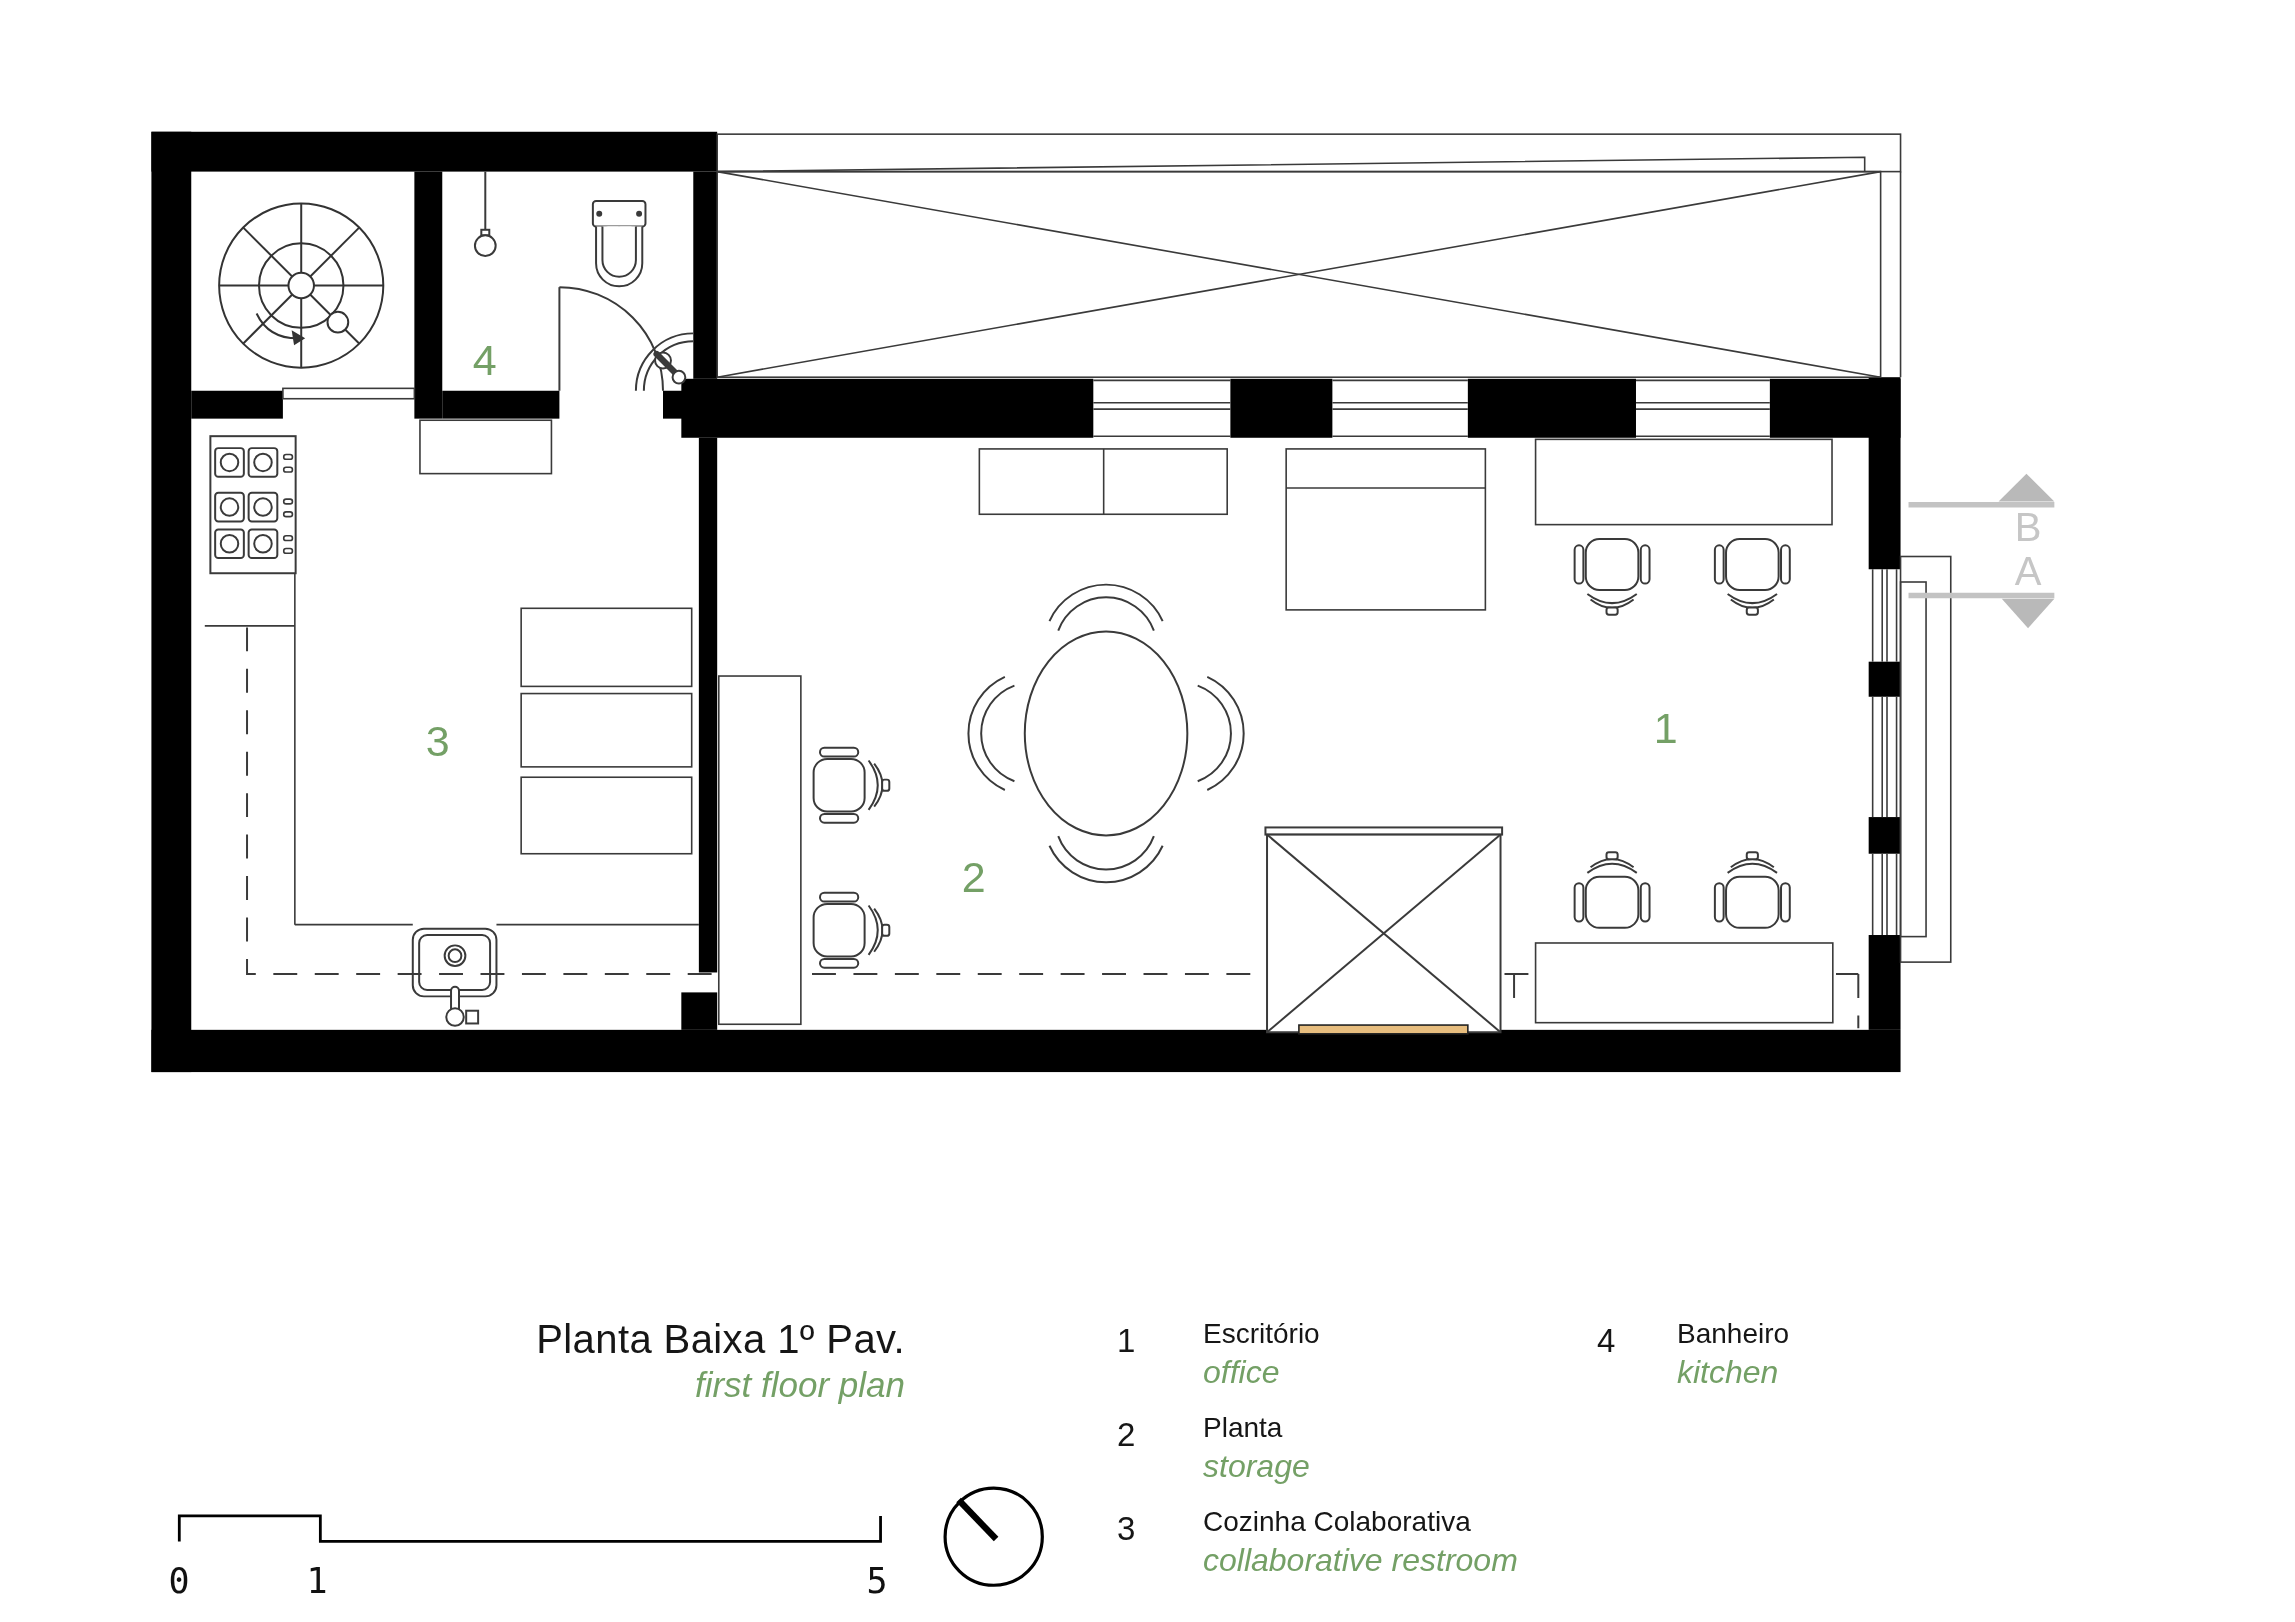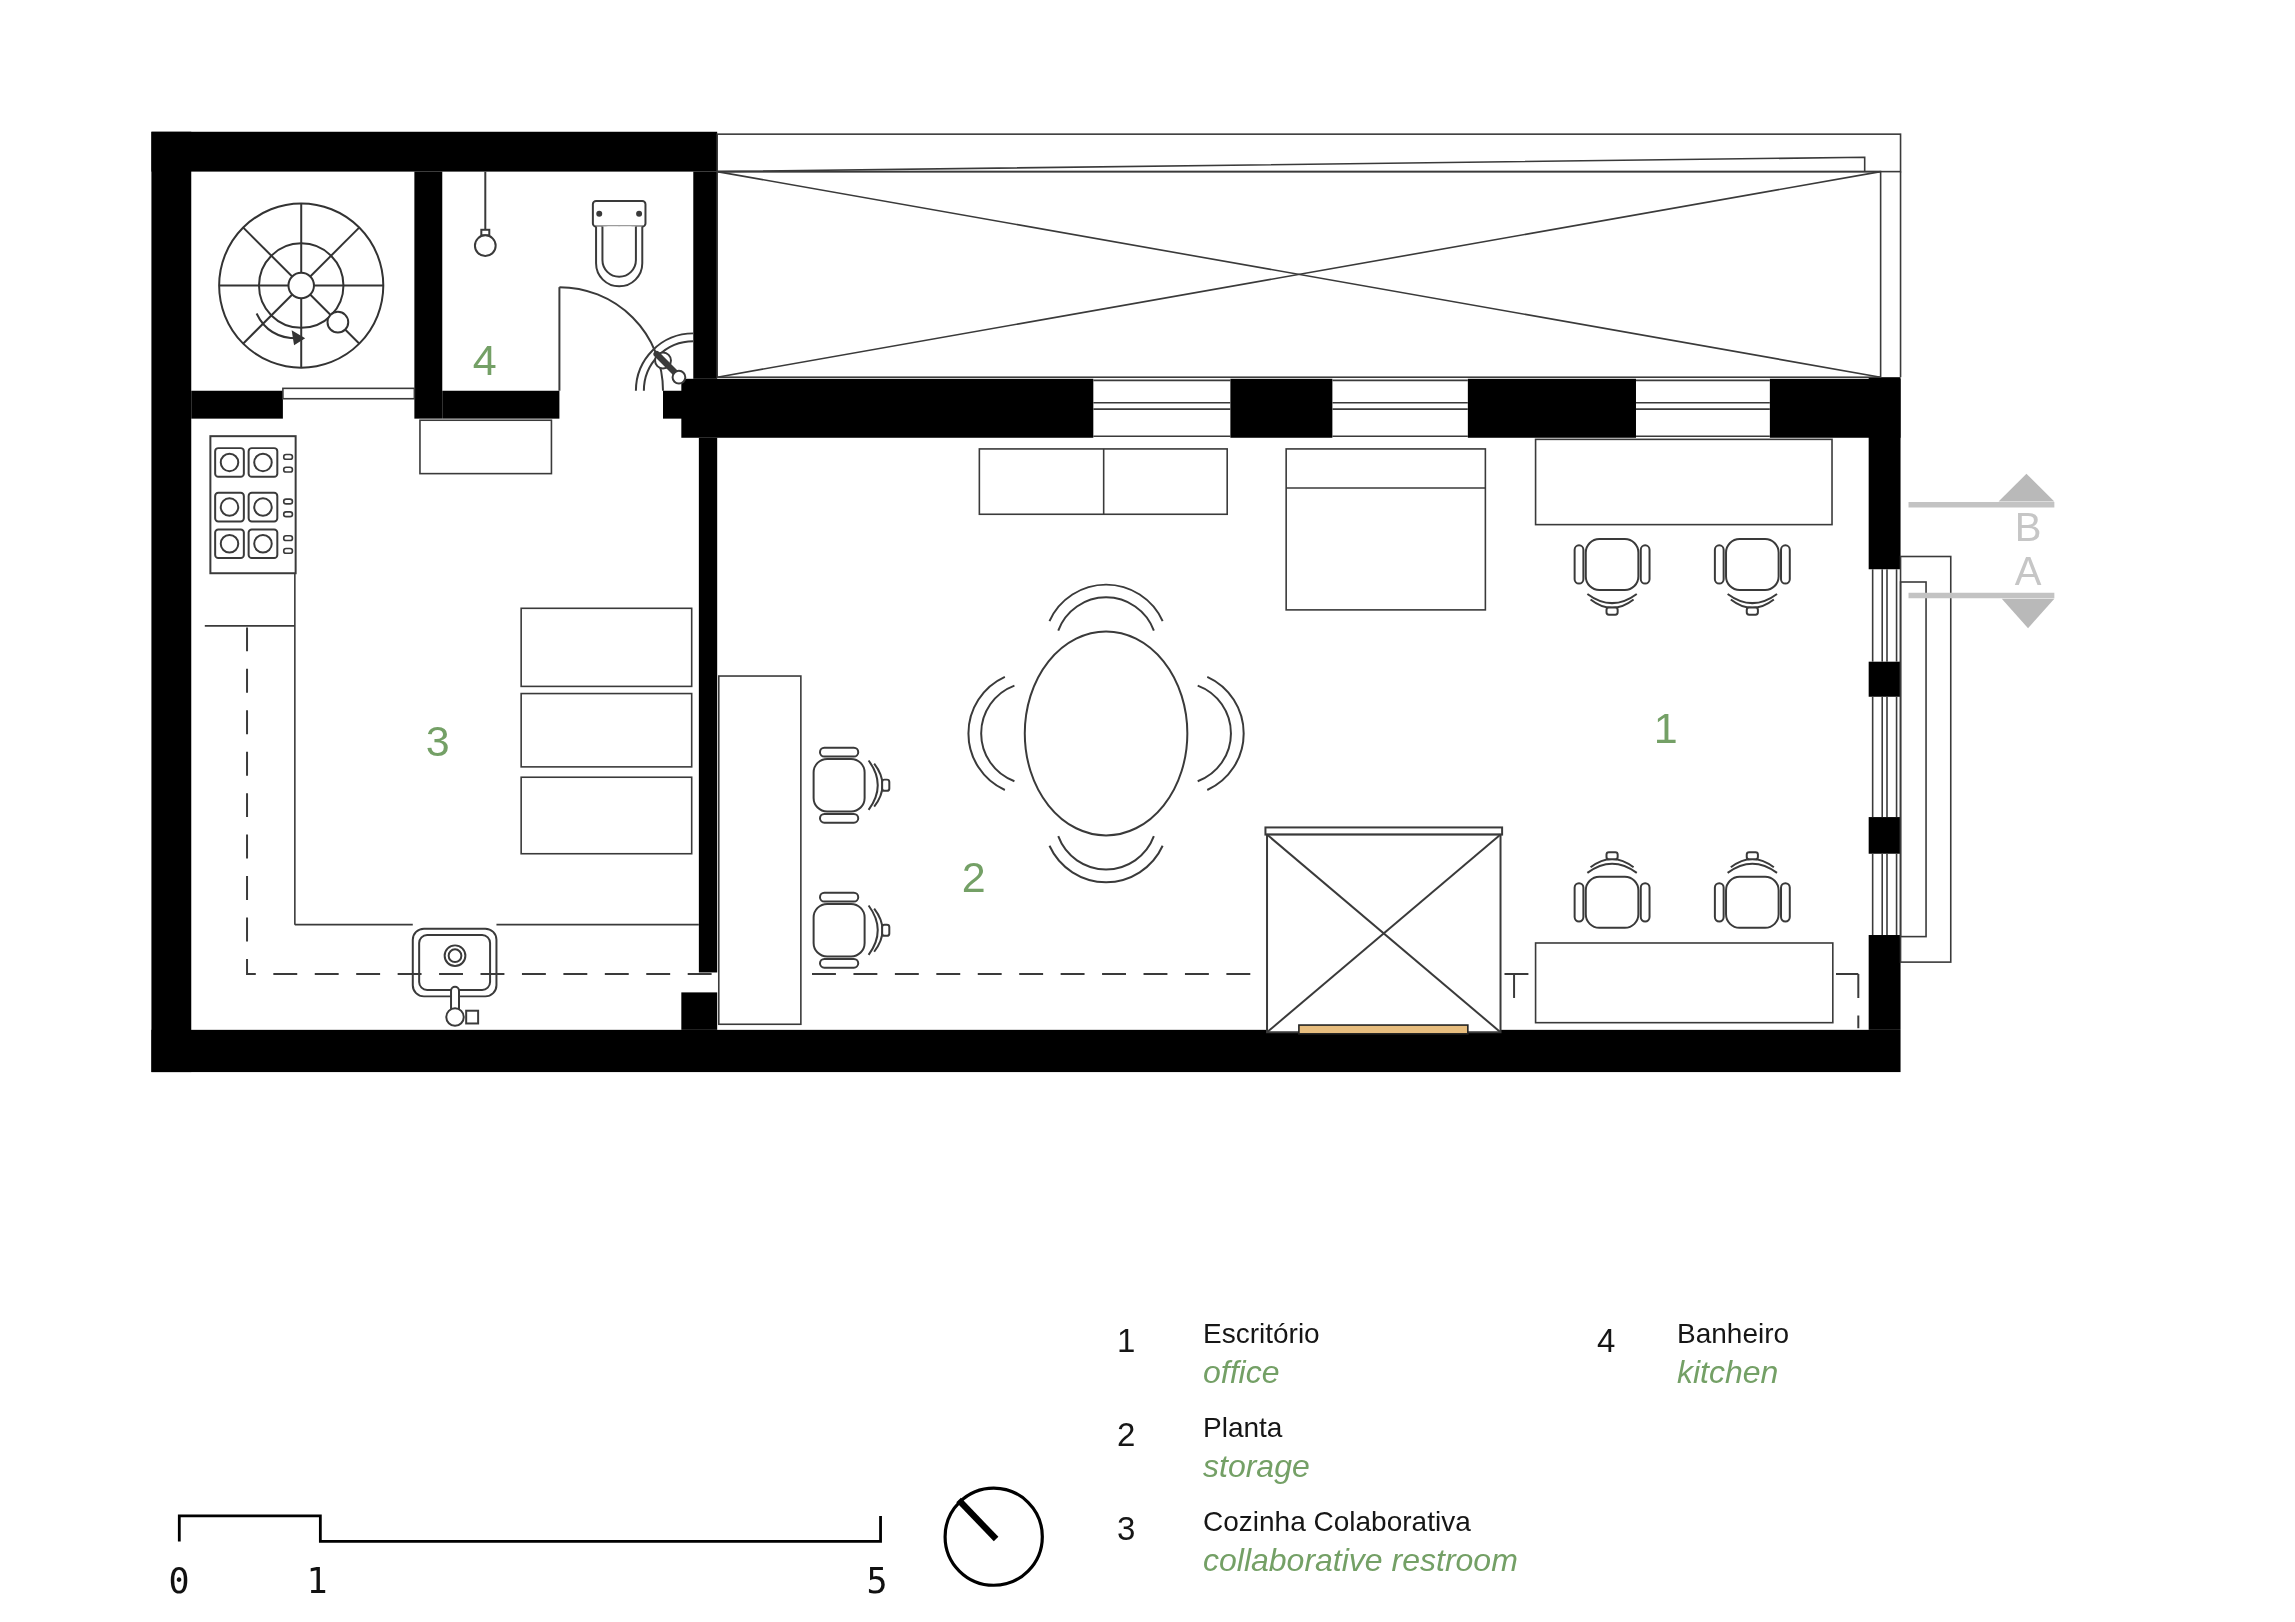--- a/index.html
+++ b/index.html
@@ -273,20 +273,24 @@
   </svg>
 
   <div class="room-num" style="left:1666px;top:728px;">1</div>
   <div class="room-num" style="left:974px;top:877px;">2</div>
   <div class="room-num" style="left:438px;top:741px;">3</div>
   <div class="room-num" style="left:485px;top:360px;">4</div>
 
   <div class="section-letter" style="left:2028px;top:527px;">B</div>
   <div class="section-letter" style="left:2028px;top:571px;">A</div>
 
+  <div class="title-block">
+    <div class="title-main">Planta Baixa 1º Pav.</div>
+    <div class="title-sub">first floor plan</div>
+  </div>
 
   <div class="legend-item" style="left:1117px;top:1319px;">
     <span class="lnum">1</span>
     <span class="lname">
       <span class="nm">Escritório</span>
       <span class="tr">office</span>
     </span>
   </div>
   <div class="legend-item" style="left:1117px;top:1413px;">
     <span class="lnum">2</span>

